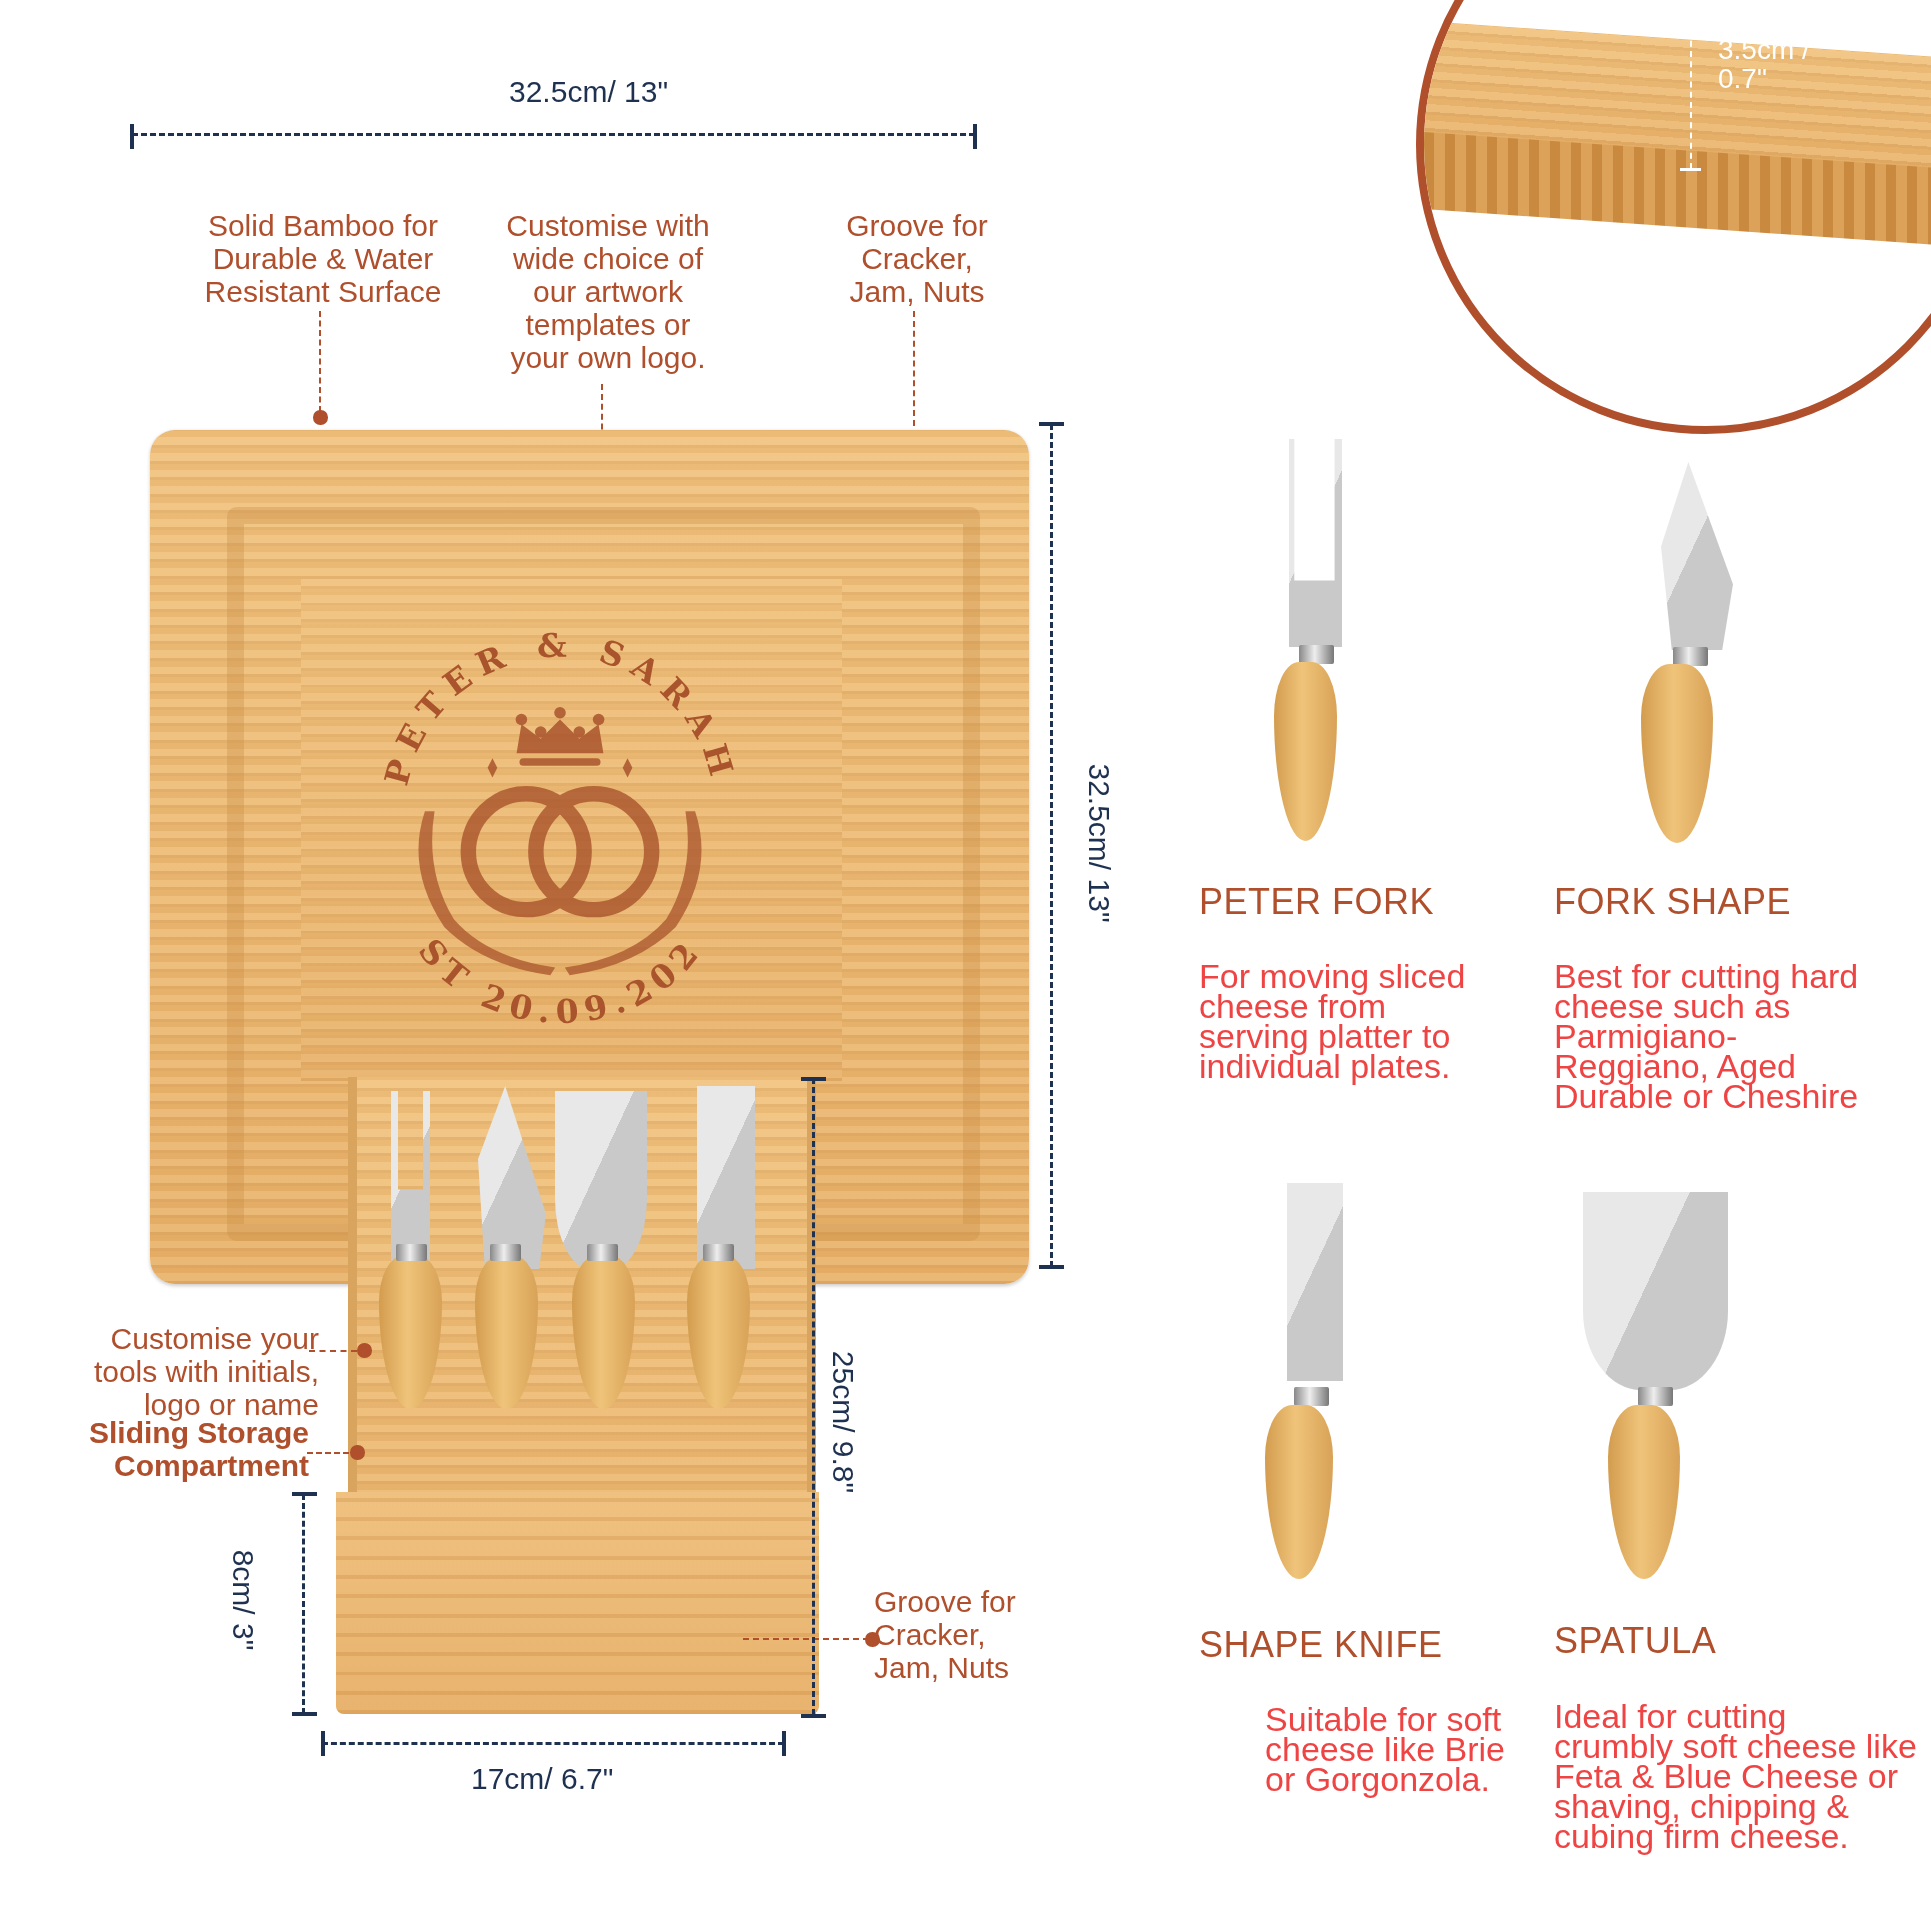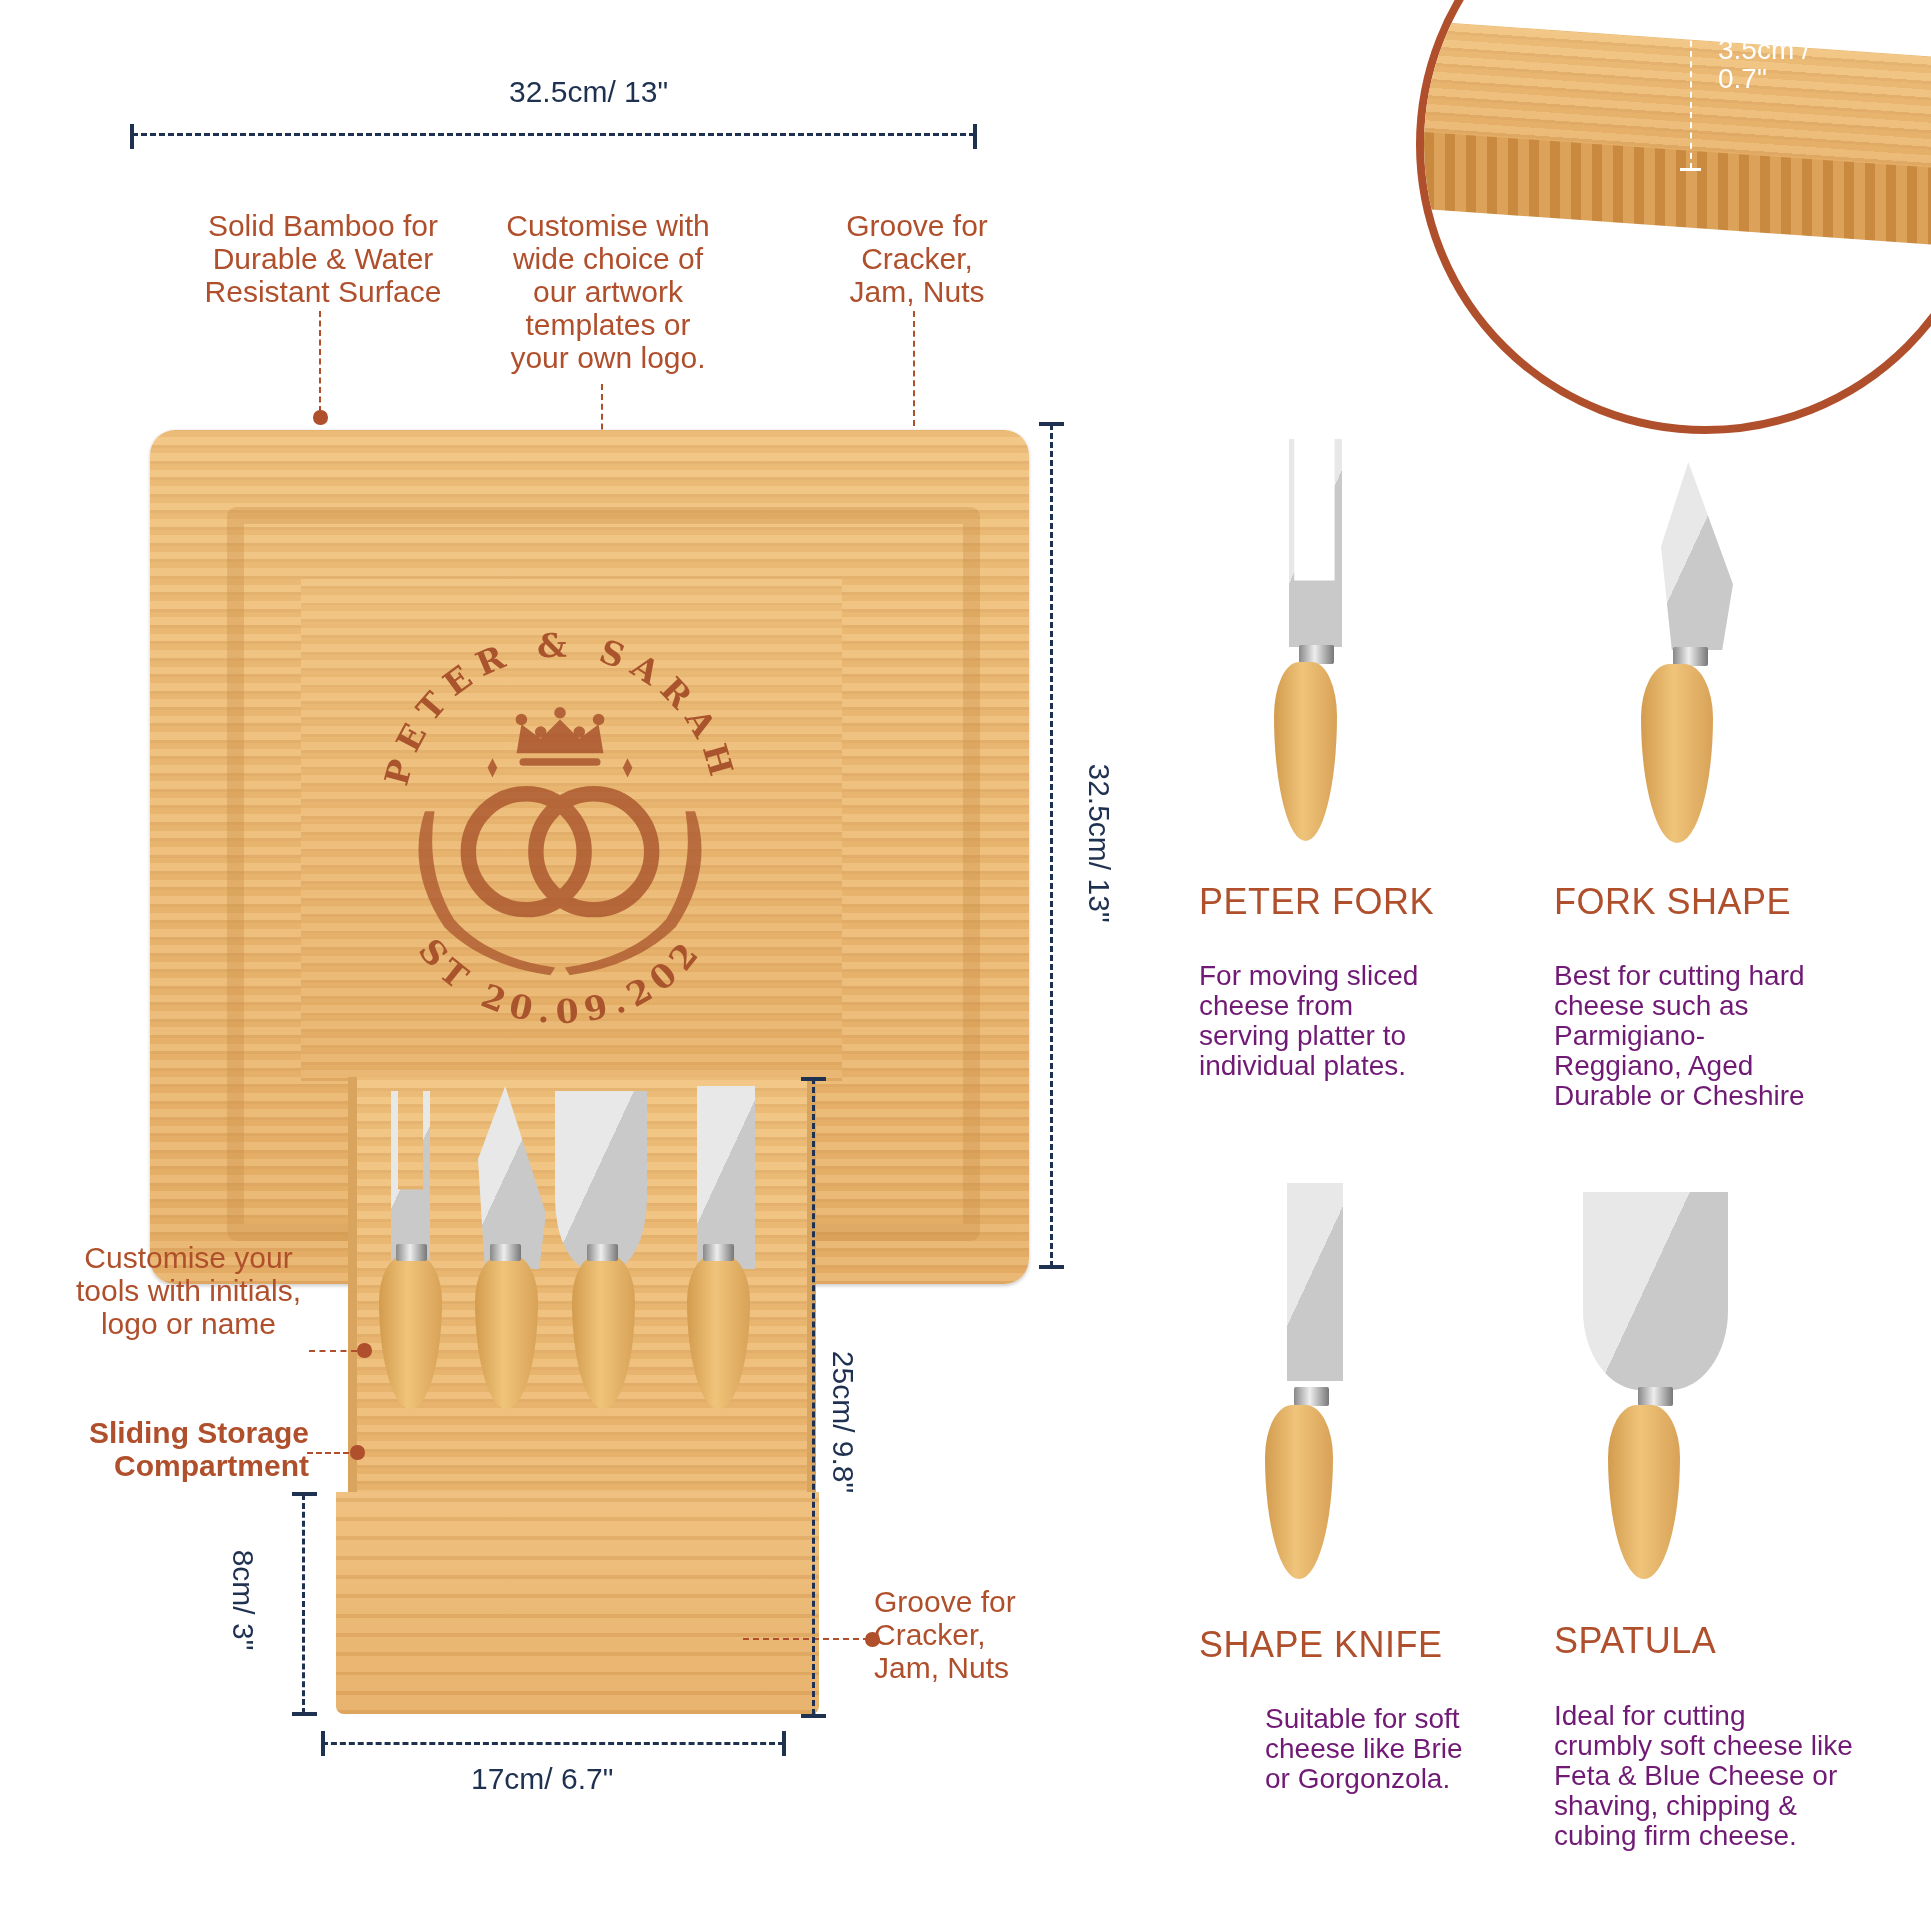--- a/index.html
+++ b/index.html
@@ -19,21 +19,21 @@
       repeating-linear-gradient(0deg, rgba(180,120,50,.18) 0 2.9px, rgba(255,230,180,.15) 2.9px 10.6px, rgba(200,140,60,.12) 10.6px 16.4px),
       linear-gradient(180deg,#f0c27f,#e7b06a);}
   .board{left:150px;top:430px;width:879px;height:854px;border-radius:25px;box-shadow:0 1.9px 3.9px rgba(0,0,0,.2)}
   .groove{left:227px;top:507px;width:753px;height:734px;border-radius:9.7px;border:17.4px solid rgba(200,140,70,.35)}
   .inner{left:301px;top:579px;width:541px;height:502px}
   .emblem{left:367px;top:618px;width:386px;height:425px}
   .drawer{left:348px;top:1077px;width:468px;height:637px;border-left:9.7px solid #d9a45e;border-right:9.7px solid #d9a45e}
   .drawer-front{left:336px;top:1492px;width:483px;height:222px;border-radius:0 0 7.7px 7.7px;
       background:repeating-linear-gradient(0deg,rgba(190,130,60,.2) 0 3.9px,rgba(255,230,180,.1) 3.9px 19.3px),linear-gradient(180deg,#eebd7a,#e5ad66)}
   .tool-head{position:absolute;font-size:36px;letter-spacing:0.5px;color:#b04f2c;white-space:nowrap}
-  .tool-desc{position:absolute;font-size:28px;line-height:30px;color:#701a75;white-space:pre-line}
+  .tool-desc{position:absolute;font-size:34px;line-height:30px;color:#ef4444;white-space:pre-line}
   .circle{position:absolute;left:1416px;top:-145px;width:579px;height:579px;border-radius:50%;border:8.7px solid #b04f2c;overflow:hidden;background:#fff}
   .handle{position:absolute;border-radius:40% 40% 50% 50%/30% 30% 70% 70%;
       background:linear-gradient(90deg,#d39c4e,#efc47a 45%,#d8a257);}
   .ferrule{position:absolute;background:linear-gradient(90deg,#888,#eee 45%,#777);border-radius:1.9px}
   .blade{position:absolute;background:linear-gradient(115deg,#e8e8e8 0 45%,#c9c9c9 45% 100%)}
 </style>
 </head>
 <body>
 
 <div class="abs dimtxt" style="left:509px;top:75px">32.5cm/ 13"</div>
@@ -118,21 +118,21 @@
   <div class="handle" style="left:475px;top:1255px;width:63px;height:154px"></div>
   <div class="handle" style="left:572px;top:1255px;width:63px;height:154px"></div>
   <div class="handle" style="left:687px;top:1255px;width:63px;height:154px"></div>
   <div class="ferrule" style="left:396px;top:1244px;width:31px;height:17.4px"></div>
   <div class="ferrule" style="left:490px;top:1244px;width:31px;height:17.4px"></div>
   <div class="ferrule" style="left:587px;top:1244px;width:31px;height:17.4px"></div>
   <div class="ferrule" style="left:703px;top:1244px;width:31px;height:17.4px"></div>
 </div>
 <div class="abs drawer-front"></div>
 
-<div class="note" style="left:58px;top:1241px;width:261px;text-align:center">Customise your
+<div class="note" style="left:58px;top:1322px;width:261px;text-align:right">Customise your
 tools with initials,
 logo or name</div>
 <div class="hline" style="left:309px;top:1350px;width:48px"></div>
 <div class="dot" style="left:357px;top:1343px"></div>
 
 <div class="note" style="left:68px;top:1416px;width:241px;font-weight:bold;text-align:right">Sliding Storage
 Compartment</div>
 <div class="hline" style="left:307px;top:1452px;width:42px"></div>
 <div class="dot" style="left:350px;top:1445px"></div>
 

